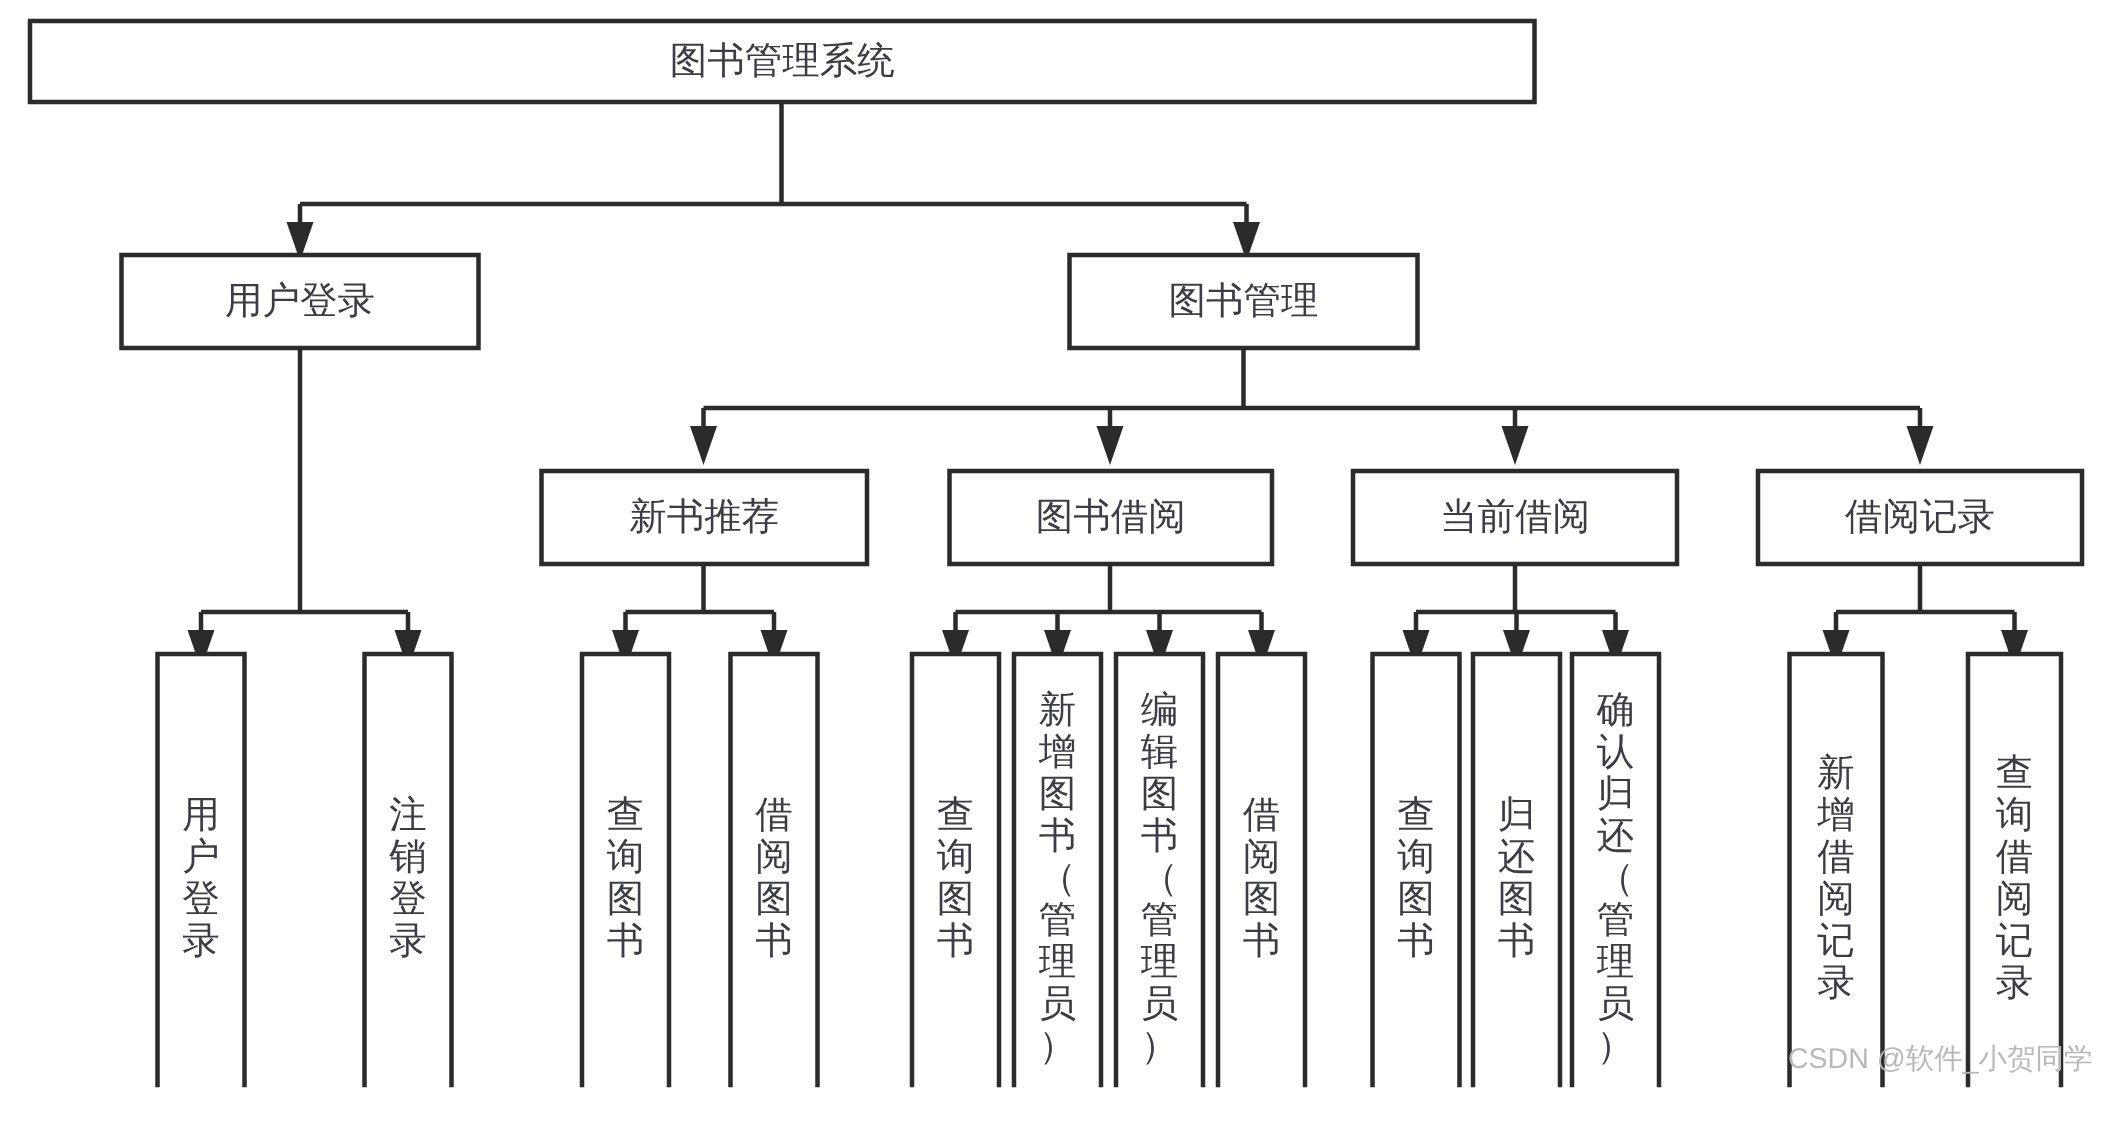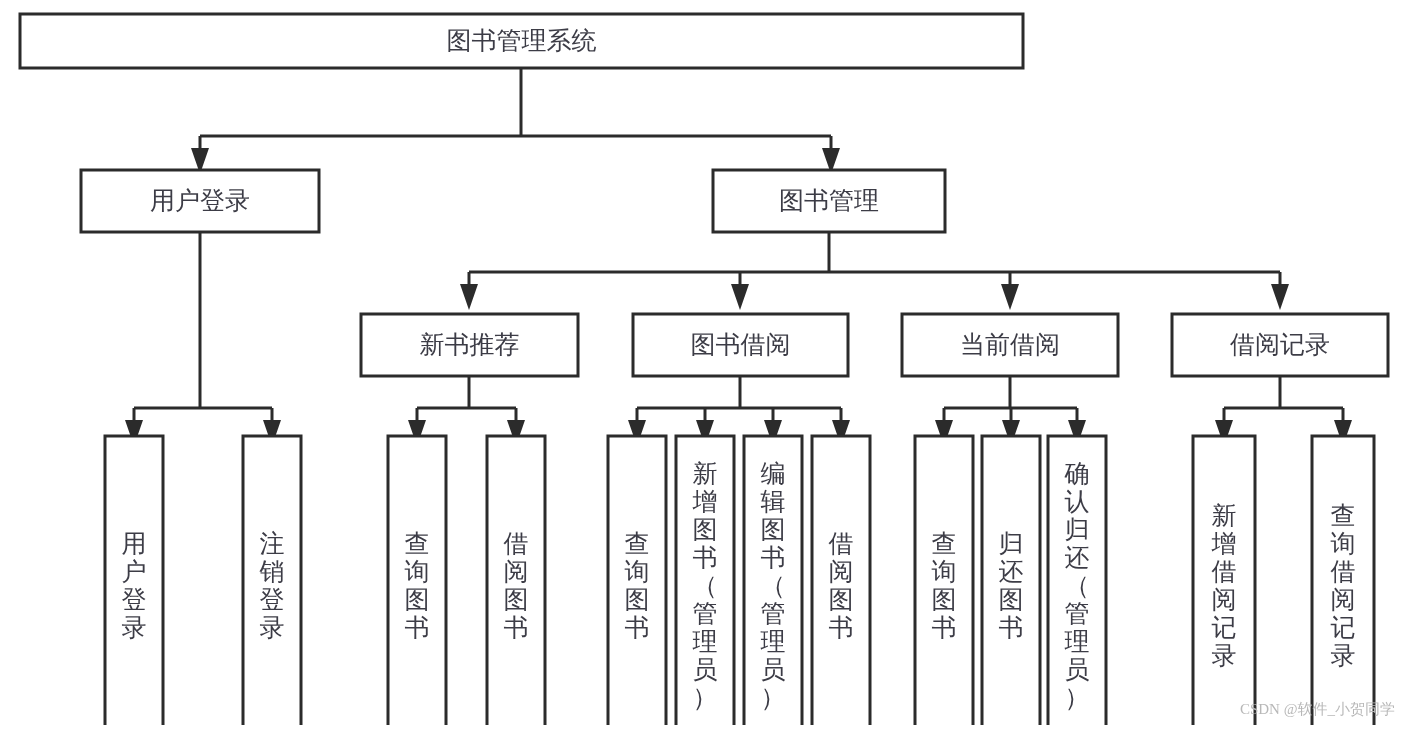--- a/index.html
+++ b/index.html
@@ -50,22 +50,22 @@
   .node-label-v {
     font-family: "Liberation Sans", "DejaVu Sans", sans-serif;
     font-size: 25px;
     fill: #3c3c46;
     text-anchor: middle;
   }
   .watermark {
     position: absolute;
     right: 10px;
     bottom: 6px;
-    font-family: Liberation Serif, serif;
-    font-size: 15px;
+    font-family: Liberation Sans, sans-serif;
+    font-size: 19px;
     color: #b8b8b8;
     white-space: nowrap;
     user-select: none;
     pointer-events: none;
   }
 </style>
 </head>
 <body>
 
 <div id="diagram-root">

